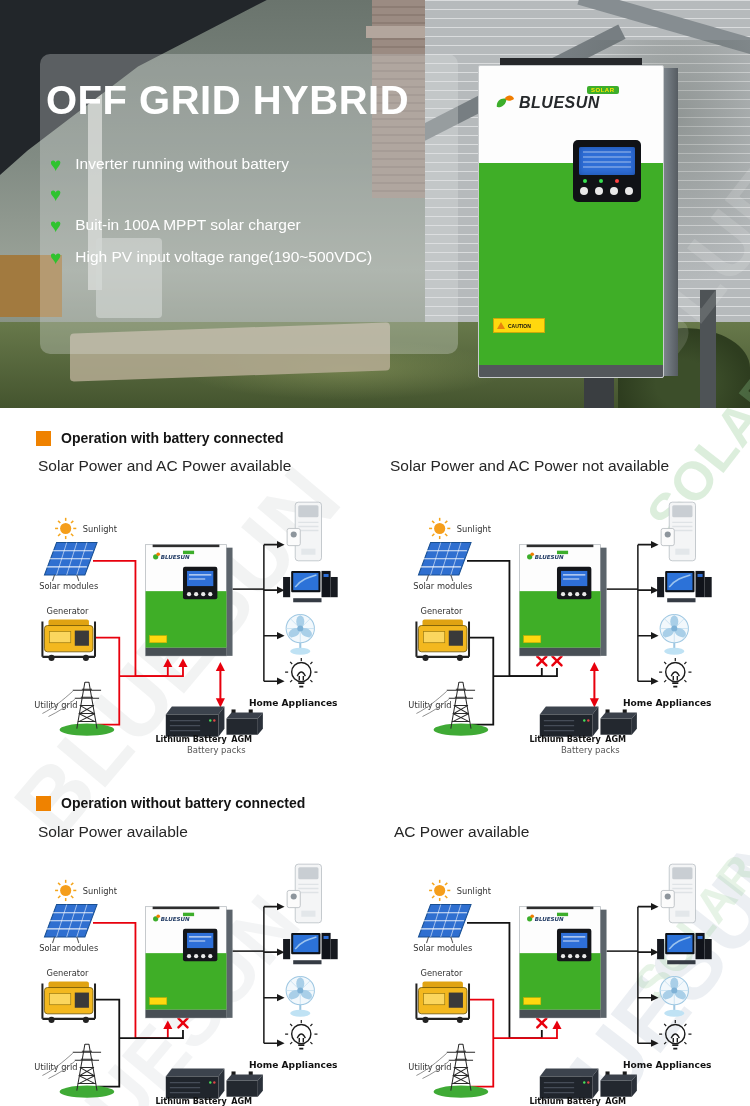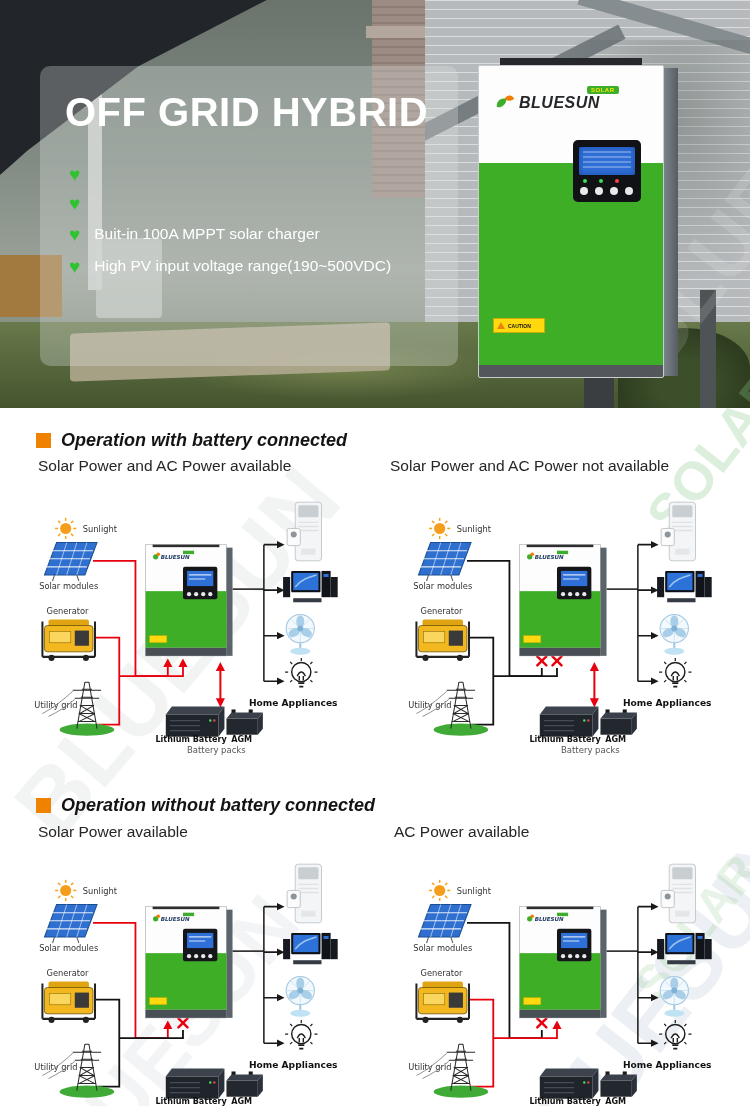--- a/index.html
+++ b/index.html
@@ -64,35 +64,35 @@
   .lcd-leds i { width:4px; height:4px; border-radius:50%; display:block; }
   .lcd-btns { left:7px; top:47px; display:flex; gap:7px; }
   .lcd-btns i { width:8px; height:8px; border-radius:50%; background:#e9e9e9; display:block; }
   .inv-caution { left:14px; top:252px; width:52px; height:15px; background:#ffd80e;
               display:flex; align-items:center; gap:3px; padding:0 3px;
               font-size:5px; font-weight:bold; color:#111; border:1px solid #caa90a; }
   .warn-tri { width:0; height:0; border-left:4px solid transparent; border-right:4px solid transparent;
               border-bottom:7px solid #e8830c; }
 
   
-  .hero-overlay { left:40px; top:66px; width:418px; height:300px; border-radius:10px;
-              background:rgba(226,228,228,0.30); padding:16px 0 0 25px; }
+  .hero-overlay { left:40px; top:54px; width:418px; height:300px; border-radius:10px;
+              background:rgba(226,228,228,0.30); padding:16px 0 0 6px; }
   .hero-title { color:#ffffff; font-size:40px; font-weight:bold; line-height:61px;
               letter-spacing:.5px; margin:0; }
   .features { list-style:none; margin:24px 0 0 4px; padding:0; }
   .features li { display:flex; align-items:center; gap:14px; margin-bottom:14px;
               color:#ffffff; font-size:15.5px; }
   .heart { color:#2fc32f; font-size:19px; line-height:15px; }
 
   .wm { pointer-events:none; font-weight:bold; white-space:nowrap; }
 
   
   .section-head { display:flex; align-items:center; gap:10px; }
   .section-head .sq { width:15px; height:15px; background:#ef8200; }
-  .section-head h2 { font-size:18px; font-weight:bold; color:#141414; margin:0;font-style:italic; }
+  .section-head h2 { font-size:14px; font-weight:bold; color:#141414; margin:0; }
   .caption { font-size:15.5px; color:#262626; }
 
   .diagram-slot { width:334px; height:272px; overflow:hidden; }
   .diagram-slot svg { width:334px; height:271px; display:block; }
   svg text { font-family:"DejaVu Sans","Liberation Sans",sans-serif; fill:#333; }
   .lbl  { font-size:8.2px; }
   .lblb { font-size:8px; font-weight:bold; fill:#111; }
   .lblha{ font-size:9px; font-weight:bold; fill:#111; }
   .lblbp{ font-size:8.4px; fill:#555; }
   .brandtxt { font-size:5.5px; font-weight:bold; fill:#203a63; font-style:italic; }
@@ -175,20 +175,21 @@
       <div class="abs inv-side"></div>
     </div>
 
     <div class="abs hero-overlay">
       <h1 class="hero-title">
         <span style="display:block">OFF GRID HYBRID</span>
       </h1>
       <ul class="features">
         <li>
           <span class="heart">♥</span>
+          <span>Inverter running without battery</span>
           </li>
         <li>
           <span class="heart">♥</span>
           </li>
         <li>
           <span class="heart">♥</span>
           <span>Buit-in 100A MPPT solar charger</span>
           </li>
         <li>
           <span class="heart">♥</span>

